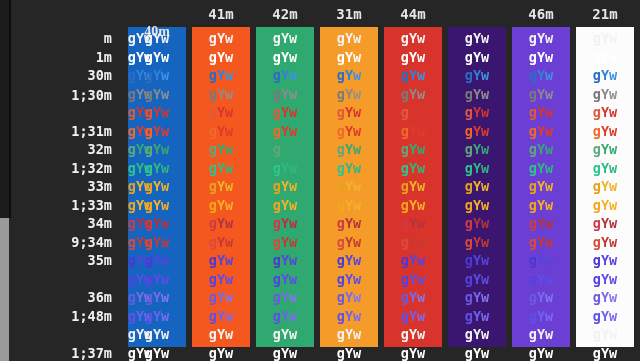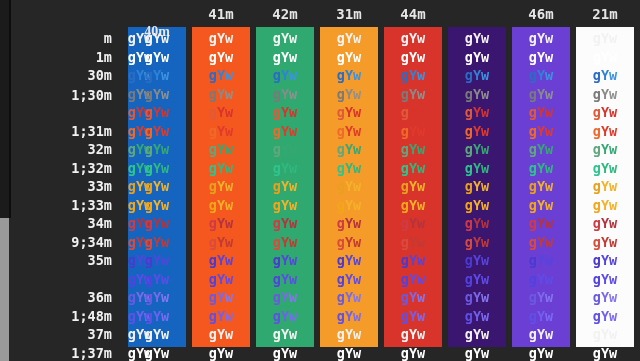--- a/index.html
+++ b/index.html
@@ -220,21 +220,20 @@
       <div class="rowlabel" style="top: 306.5px;">1;48m</div>
       <div class="cell" style="left: 112px; width: 56px; top: 306.5px;"><span class="g" style="color: rgb(95, 80, 230);">g</span><span class="Y" style="color: rgb(111, 96, 238);">Y</span><span class="w" style="color: rgb(122, 107, 242);">w</span></div>
       <div class="cell" style="left: 128px; width: 58px; top: 306.5px;"><span class="g" style="color: rgb(95, 80, 230);">g</span><span class="Y" style="color: rgb(111, 96, 238);">Y</span><span class="w" style="color: rgb(122, 107, 242);">w</span></div>
       <div class="cell" style="left: 192px; width: 58px; top: 306.5px;"><span class="g" style="color: rgb(95, 80, 230);">g</span><span class="Y" style="color: rgb(111, 96, 238);">Y</span><span class="w" style="color: rgb(122, 107, 242);">w</span></div>
       <div class="cell" style="left: 256px; width: 58px; top: 306.5px;"><span class="g" style="color: rgb(95, 80, 230);">g</span><span class="Y" style="color: rgb(111, 96, 238);">Y</span><span class="w" style="color: rgb(122, 107, 242);">w</span></div>
       <div class="cell" style="left: 320px; width: 58px; top: 306.5px;"><span class="g" style="color: rgb(95, 80, 230);">g</span><span class="Y" style="color: rgb(111, 96, 238);">Y</span><span class="w" style="color: rgb(122, 107, 242);">w</span></div>
       <div class="cell" style="left: 384px; width: 58px; top: 306.5px;"><span class="g" style="color: rgb(95, 80, 230);">g</span><span class="Y" style="color: rgb(111, 96, 238);">Y</span><span class="w" style="color: rgb(122, 107, 242);">w</span></div>
       <div class="cell" style="left: 448px; width: 58px; top: 306.5px;"><span class="g" style="color: rgb(95, 80, 230);">g</span><span class="Y" style="color: rgb(111, 96, 238);">Y</span><span class="w" style="color: rgb(122, 107, 242);">w</span></div>
       <div class="cell" style="left: 512px; width: 58px; top: 306.5px;"><span class="g" style="color: rgb(95, 80, 230);">g</span><span class="Y" style="color: rgb(111, 96, 238);">Y</span><span class="w" style="color: rgb(122, 107, 242);">w</span></div>
       <div class="cell" style="left: 576px; width: 58px; top: 306.5px;"><span class="g" style="color: rgb(95, 80, 230);">g</span><span class="Y" style="color: rgb(111, 96, 238);">Y</span><span class="w" style="color: rgb(122, 107, 242);">w</span></div>
-      <div class="rowlabel" style="top: 325px;">37m</div>
       <div class="cell" style="left: 112px; width: 56px; top: 325px;"><span class="g" style="color: rgb(242, 242, 242);">g</span><span class="Y" style="color: rgb(242, 242, 242);">Y</span><span class="w" style="color: rgb(242, 242, 242);">w</span></div>
       <div class="cell" style="left: 128px; width: 58px; top: 325px;"><span class="g" style="color: rgb(242, 242, 242);">g</span><span class="Y" style="color: rgb(242, 242, 242);">Y</span><span class="w" style="color: rgb(242, 242, 242);">w</span></div>
       <div class="cell" style="left: 192px; width: 58px; top: 325px;"><span class="g" style="color: rgb(242, 242, 242);">g</span><span class="Y" style="color: rgb(242, 242, 242);">Y</span><span class="w" style="color: rgb(242, 242, 242);">w</span></div>
       <div class="cell" style="left: 256px; width: 58px; top: 325px;"><span class="g" style="color: rgb(242, 242, 242);">g</span><span class="Y" style="color: rgb(242, 242, 242);">Y</span><span class="w" style="color: rgb(242, 242, 242);">w</span></div>
       <div class="cell" style="left: 320px; width: 58px; top: 325px;"><span class="g" style="color: rgb(242, 242, 242);">g</span><span class="Y" style="color: rgb(242, 242, 242);">Y</span><span class="w" style="color: rgb(242, 242, 242);">w</span></div>
       <div class="cell" style="left: 384px; width: 58px; top: 325px;"><span class="g" style="color: rgb(242, 242, 242);">g</span><span class="Y" style="color: rgb(242, 242, 242);">Y</span><span class="w" style="color: rgb(242, 242, 242);">w</span></div>
       <div class="cell" style="left: 448px; width: 58px; top: 325px;"><span class="g" style="color: rgb(242, 242, 242);">g</span><span class="Y" style="color: rgb(242, 242, 242);">Y</span><span class="w" style="color: rgb(242, 242, 242);">w</span></div>
       <div class="cell" style="left: 512px; width: 58px; top: 325px;"><span class="g" style="color: rgb(242, 242, 242);">g</span><span class="Y" style="color: rgb(242, 242, 242);">Y</span><span class="w" style="color: rgb(242, 242, 242);">w</span></div>
       <div class="cell" style="left: 576px; width: 58px; top: 325px;"><span class="g" style="color: rgb(242, 242, 242);">g</span><span class="Y" style="color: rgb(242, 242, 242);">Y</span><span class="w" style="color: rgb(242, 242, 242);">w</span></div>
       <div class="rowlabel" style="top: 343.5px;">1;37m</div>

